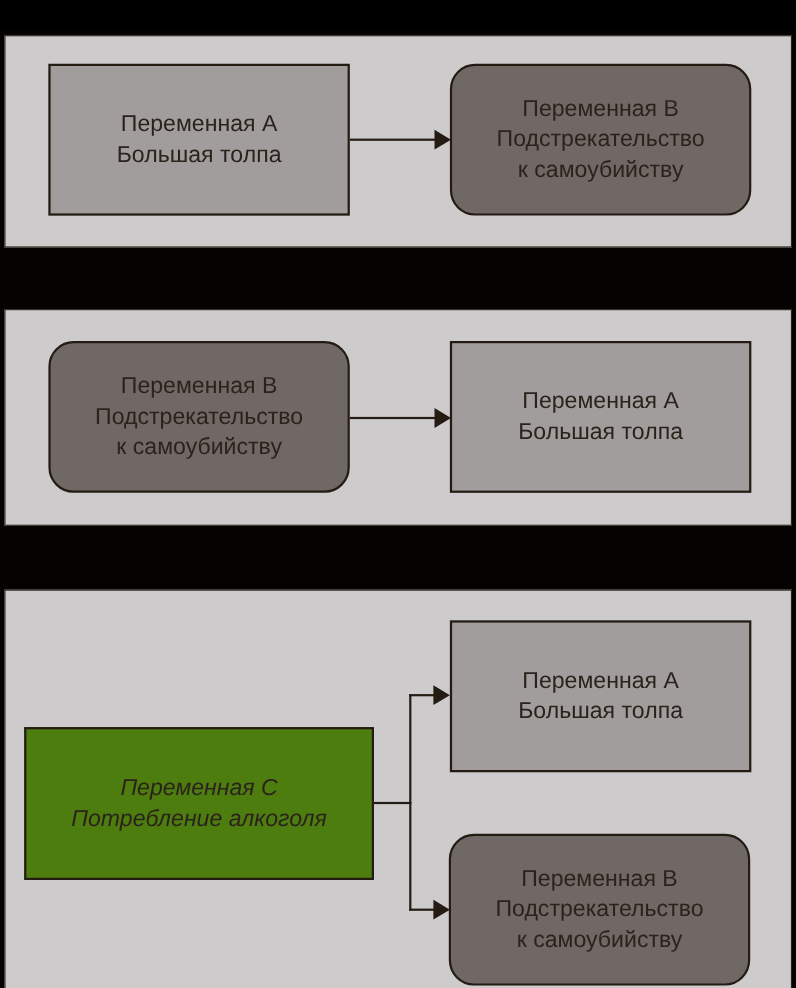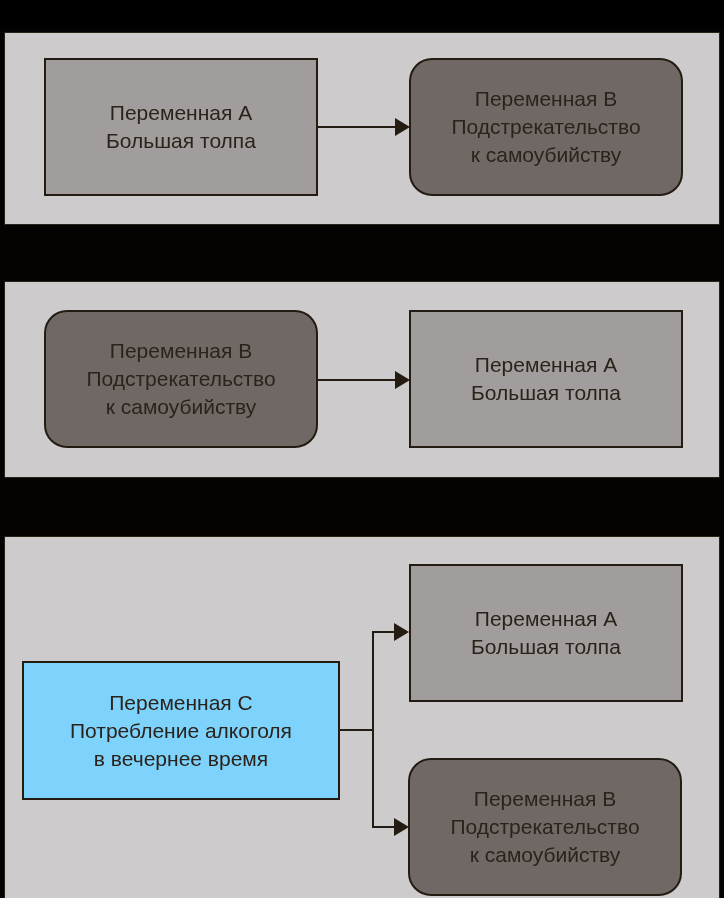--- a/index.html
+++ b/index.html
@@ -39,21 +39,21 @@
     text-align: center;
     color: #2b231b;
     font-size: 21px;
   }
   .box .line {
     line-height: 28px;
     white-space: nowrap;
   }
   .fill-a { background: #a19d9c; }
   .fill-b { background: #6f6864; border-radius: 23px; }
-  .fill-c { background: #7dd3fc; }
+  .fill-c { background: #4d7c0f; font-style: italic; }
 
   
   .p1-left  { left: 39px;  top: 25px; width: 274px; height: 138px; }
   .p1-right { left: 404px; top: 25px; width: 274px; height: 138px; }
   
   .p2-left  { left: 39px;  top: 28px; width: 274px; height: 138px; }
   .p2-right { left: 404px; top: 28px; width: 274px; height: 138px; }
   
   .p3-a { left: 404px; top: 27px;  width: 274px; height: 138px; }
   .p3-c { left: 17px;  top: 124px; width: 318px; height: 139px; }
@@ -104,21 +104,20 @@
     <div class="box fill-a p2-right">
       <div class="line">Переменная A</div>
       <div class="line">Большая толпа</div>
     </div>
   </section>
 
   <section class="panel panel-3">
     <div class="box fill-c p3-c">
       <div class="line">Переменная C</div>
       <div class="line">Потребление алкоголя</div>
-      <div class="line">в вечернее время</div>
     </div>
 
     <div class="conn h-line" style="left:335px; top:192px; width:34px;"></div>
     <div class="conn v-line" style="left:367px; top:94px; height:197px;"></div>
     <div class="conn h-line" style="left:367px; top:94px; width:24px;"></div>
     <div class="arrow-head" style="left:389px; top:86px;"></div>
     <div class="conn h-line" style="left:367px; top:289px; width:24px;"></div>
     <div class="arrow-head" style="left:389px; top:281px;"></div>
 
     <div class="box fill-a p3-a">

